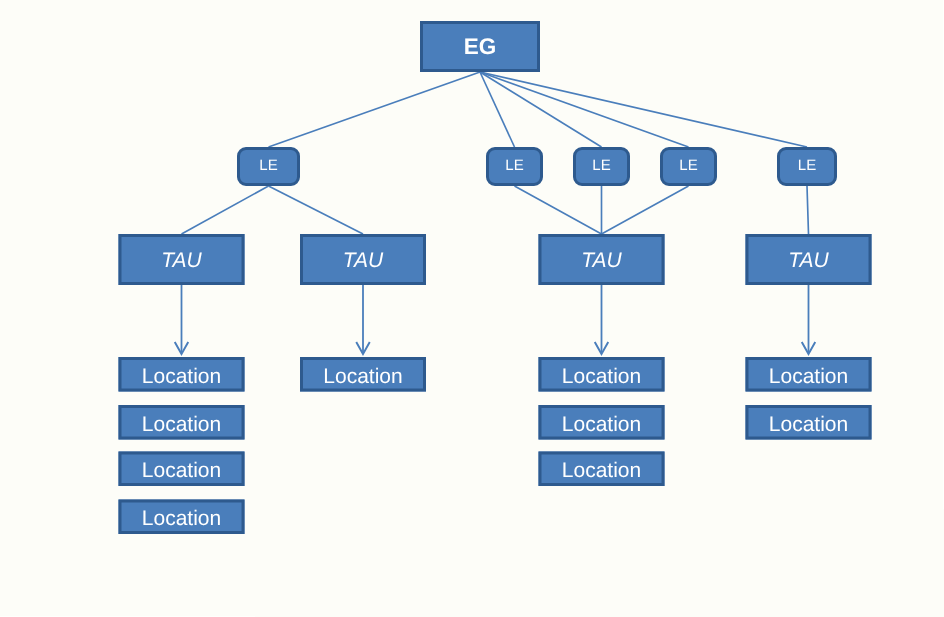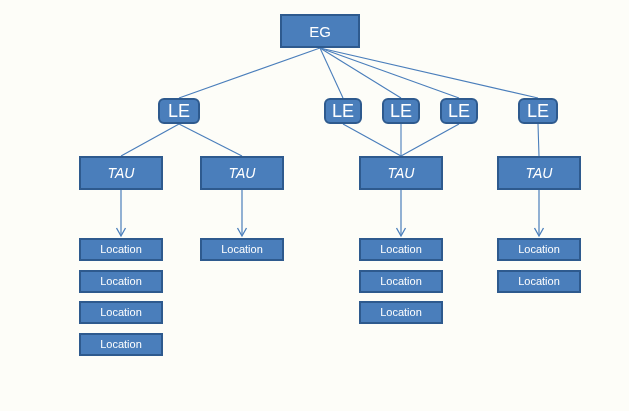--- a/index.html
+++ b/index.html
@@ -36,33 +36,34 @@
     border: 1px solid #2e5a8e;
     color: #ffffff;
     text-align: center;
     line-height: 1;
     white-space: nowrap;
     z-index: 2;
   }
   .node-eg {
     font-size: 15px;
     border-width: 2px;
+    font-weight: bold;
   }
   .node-le {
-    font-size: 18px;
+    font-size: 10px;
     border-radius: 6px;
     border-width: 2px;
   }
   .node-tau {
     font-size: 14px;
     border-width: 2px;
     font-style: italic;
   }
   .node-location {
-    font-size: 11px;
+    font-size: 14px;
     border-width: 2px;
   }
 </style>
 </head>
 <body>
 
 <div id="canvas" style="background: rgb(253, 253, 248);">
   <svg id="edges" viewBox="0 0 629 411" xmlns="http://www.w3.org/2000/svg">
       <line x1="320" y1="48" x2="179" y2="98" stroke="#4a7ebb" stroke-width="1.1"></line>
       <line x1="320" y1="48" x2="343" y2="98" stroke="#4a7ebb" stroke-width="1.1"></line>

